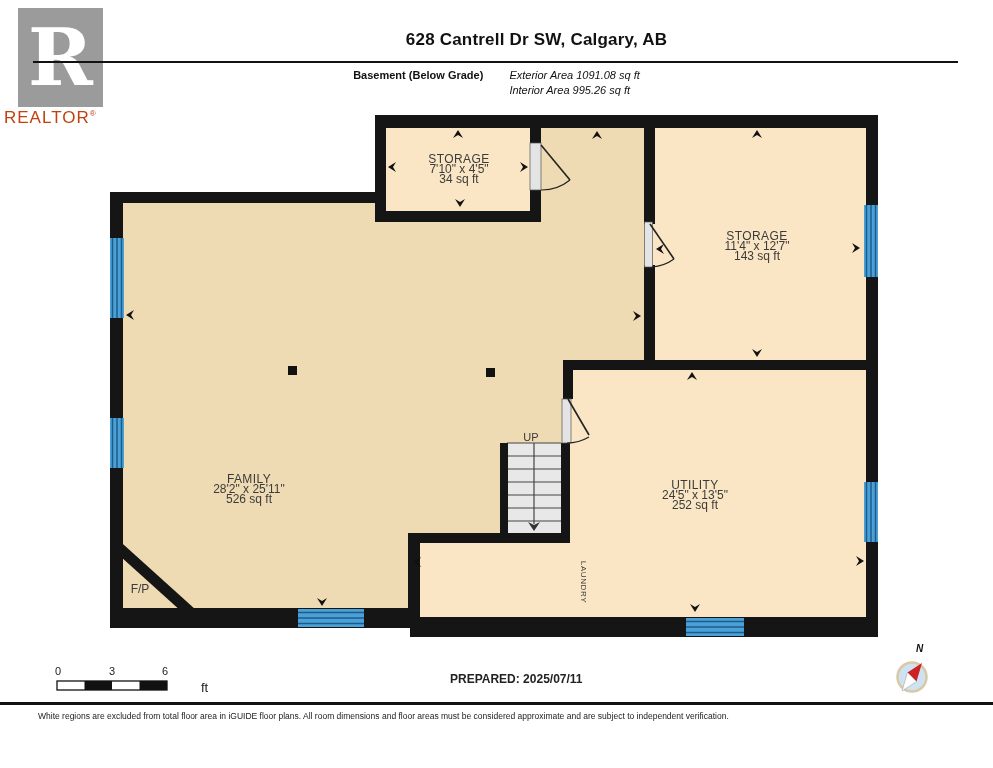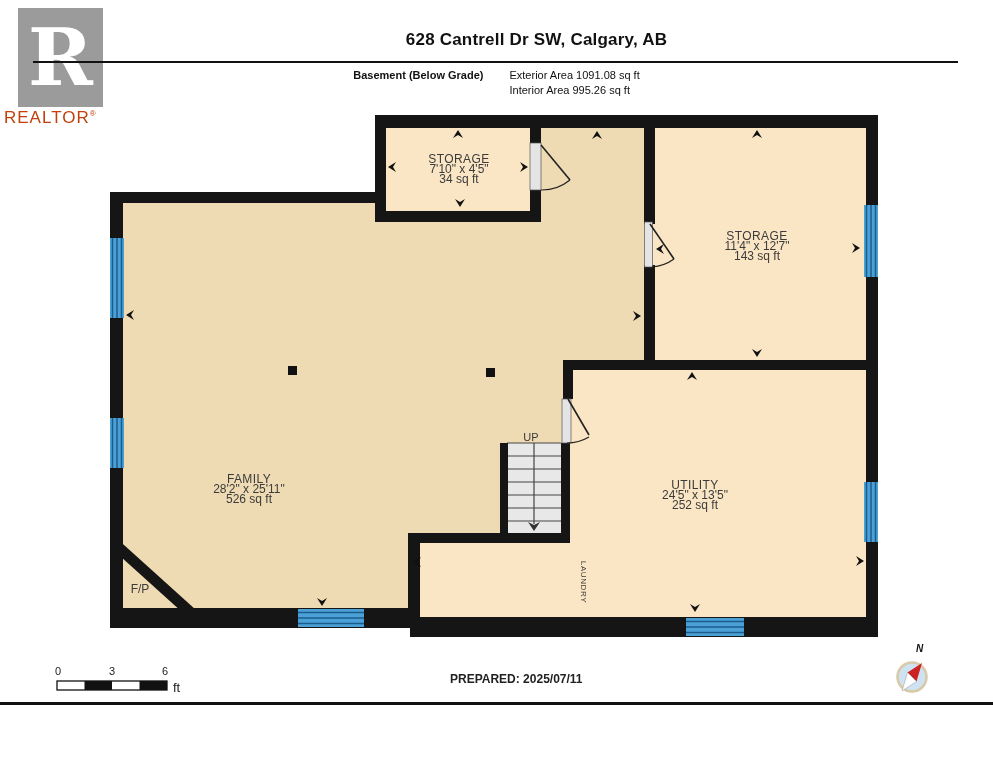--- a/index.html
+++ b/index.html
@@ -3,32 +3,32 @@
 <meta charset="utf-8">
 <style>
   html,body{margin:0;padding:0;background:#ffffff;}
   .page{position:relative;width:993px;height:768px;background:#ffffff;overflow:hidden;
         font-family:"Liberation Sans",sans-serif;color:#111;}
   .abs{position:absolute;}
   .title{top:30px;left:0;width:100%;text-align:center;font-size:17px;font-weight:bold;letter-spacing:.2px;margin-left:40px;}
   .rule{left:33px;top:61px;width:925px;height:2px;background:#111;}
   .subtitle-row{top:69px;left:0;width:100%;display:flex;justify-content:center;gap:26px;font-size:11px;}
   .subtitle-left{font-weight:bold;white-space:nowrap;}
-  .subtitle-right div{margin-bottom:3px;white-space:nowrap;}
+  .subtitle-right div{margin-bottom:3px;white-space:nowrap;font-style:italic;}
   .logo-box{left:18px;top:8px;width:85px;height:99px;background:#9b9b9b;display:flex;align-items:center;justify-content:center;}
   .logo-r{color:#ffffff;font-family:"DejaVu Serif",serif;font-weight:bold;font-size:78px;line-height:78px;}
   .logo-word{left:4px;top:108px;width:130px;color:#c2410c;font-size:17px;letter-spacing:1px;}
   .logo-word sup{font-size:8px;}
   .room-label{transform:translate(-50%,-50%);text-align:center;font-size:12px;line-height:10px;color:#3b3b3b;white-space:nowrap;}
   .room-label .rname{letter-spacing:.4px;}
   .small-label{transform:translate(-50%,-50%);font-size:12px;color:#3b3b3b;white-space:nowrap;}
   .up-label{transform:translate(-50%,-50%);font-size:11px;color:#3b3b3b;}
   .laundry-label{transform:translate(-50%,-50%) rotate(90deg);font-size:8px;letter-spacing:.6px;color:#3b3b3b;white-space:nowrap;}
   .scale-num{transform:translate(-50%,0);font-size:11px;color:#222;}
-  .scale-ft{font-size:13px;color:#222;}
+  .scale-ft{font-size:13px;color:#222;margin-left:28px;}
   .prepared{left:450px;top:672px;font-size:12px;font-weight:bold;color:#222;white-space:nowrap;}
   .north-n{left:916px;top:643px;font-size:10px;font-style:italic;font-weight:bold;color:#111;}
   .footer-rule{left:0;top:702px;width:993px;height:3px;background:#111;}
   .footer-text{left:38px;top:711px;width:940px;font-size:8.5px;color:#222;white-space:nowrap;}
 </style>
 </head>
 <body>
 
 <div class="page">
 
@@ -227,14 +227,15 @@
   <div class="abs up-label" style="left:531px;top:437px">UP</div>
 
   <div class="abs scale-num" style="left:58px;top:665px">0</div>
   <div class="abs scale-num" style="left:112px;top:665px">3</div>
   <div class="abs scale-num" style="left:165px;top:665px">6</div>
   <div class="abs scale-ft" style="left:173px;top:680px">ft</div>
 
   <div class="abs prepared">PREPARED: 2025/07/11</div>
   <div class="abs north-n">N</div>
   <div class="abs footer-rule"></div>
+  <div class="abs footer-text">White regions are excluded from total floor area in iGUIDE floor plans. All room dimensions and floor areas must be considered approximate and are subject to independent verification.</div>
 
 </div>
 
 </body></html>

